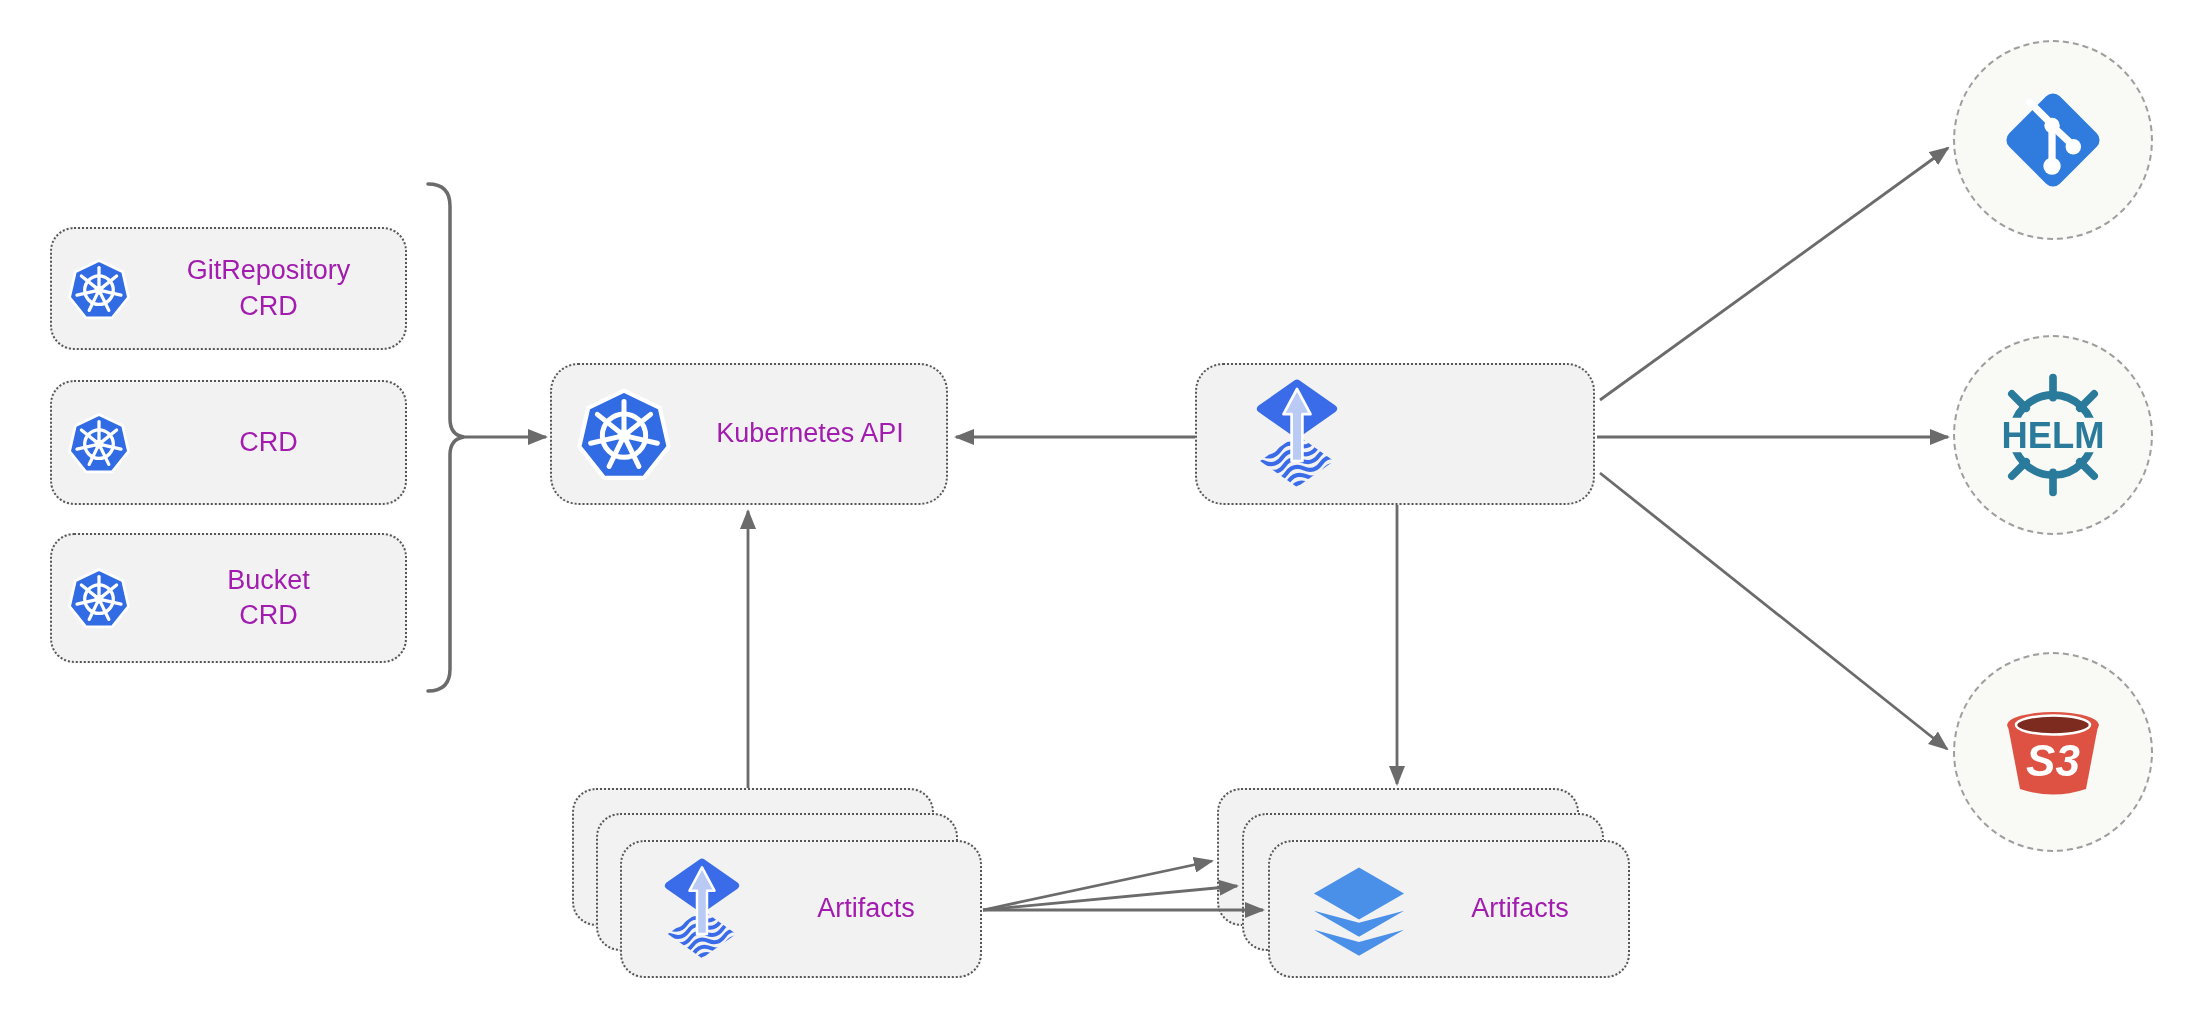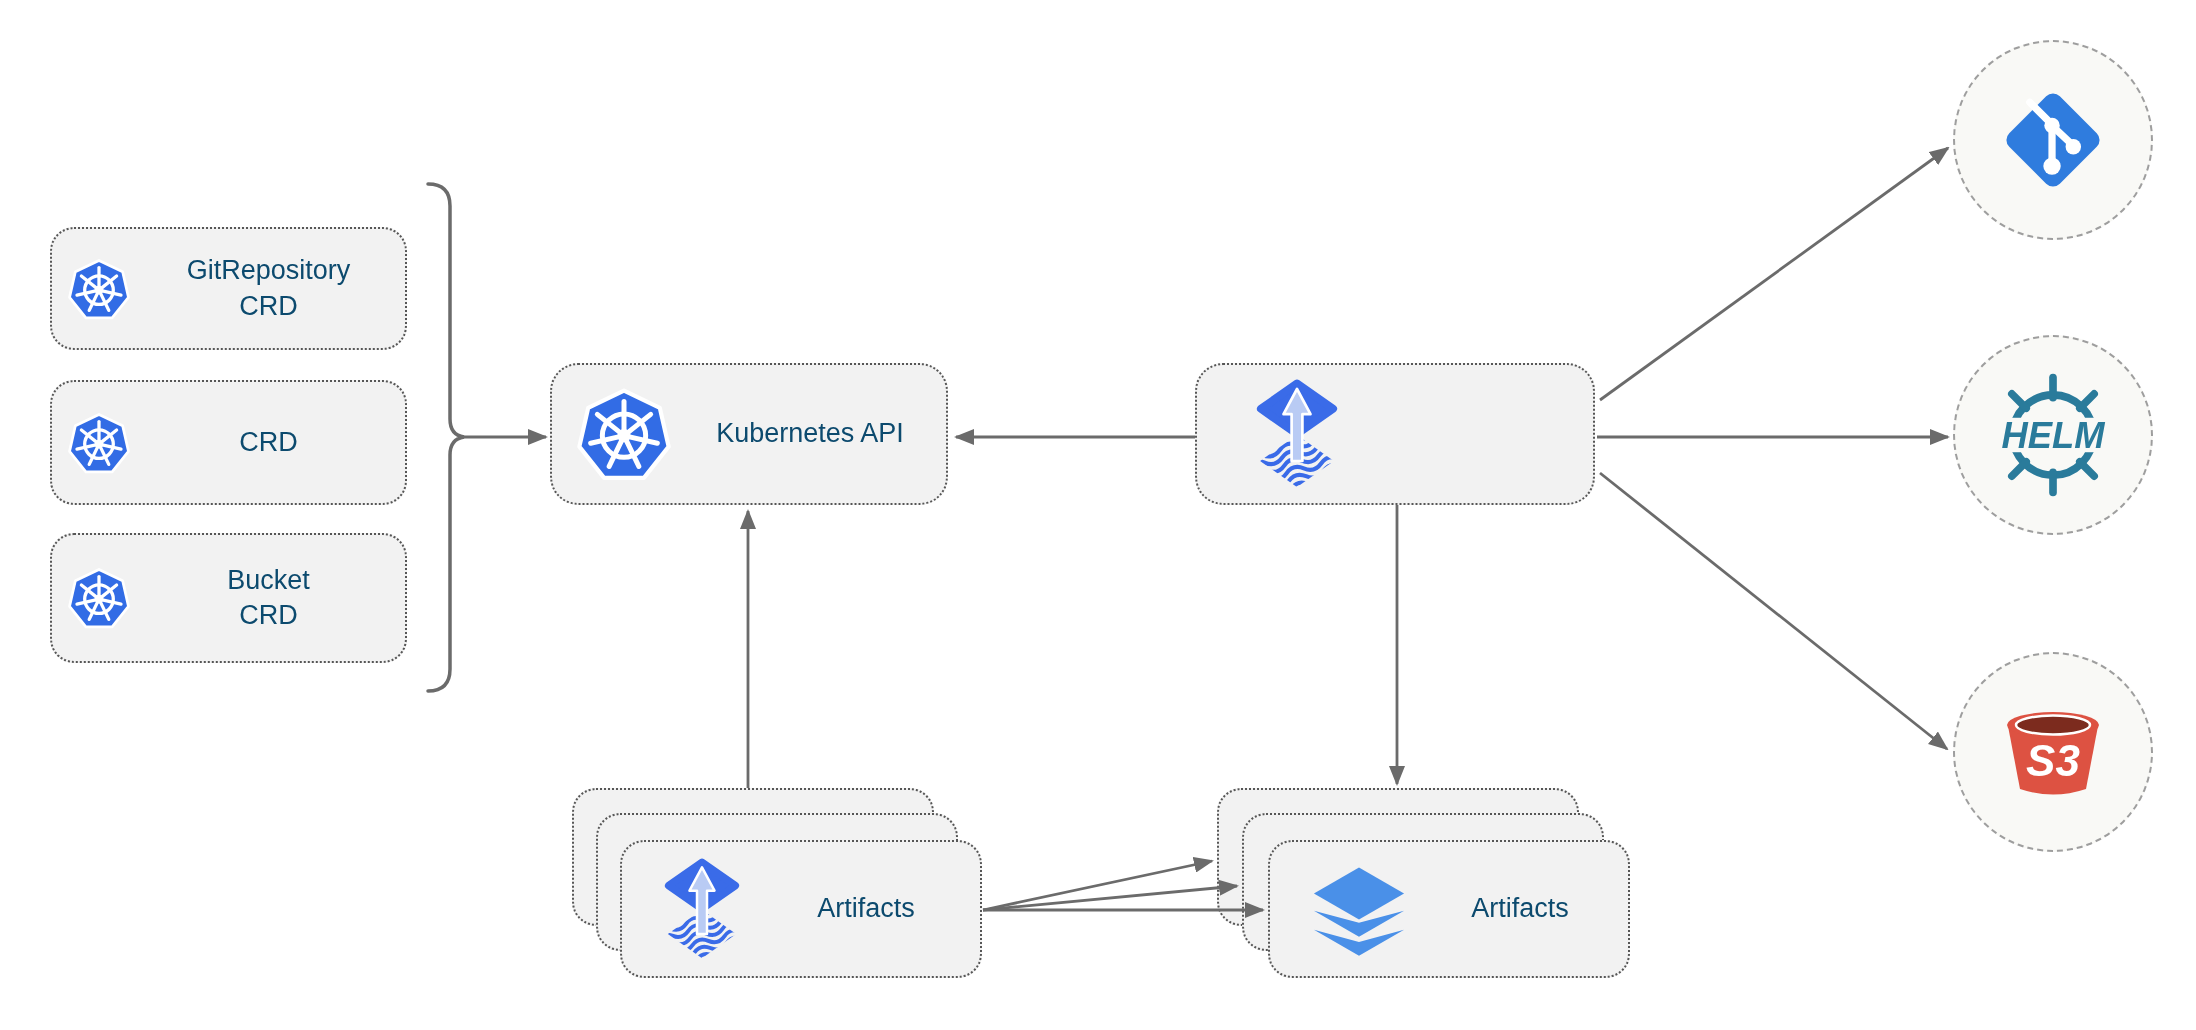--- a/index.html
+++ b/index.html
@@ -12,21 +12,21 @@
     position:absolute;box-sizing:border-box;
     background:#f2f2f2;border:2.5px dotted #565656;border-radius:24px;
     display:flex;align-items:center;
   }
   .ghost{
     position:absolute;box-sizing:border-box;
     background:#f2f2f2;border:2.5px dotted #565656;border-radius:24px;
   }
   .box .icon-wrap{flex:0 0 auto;display:flex;align-items:center;justify-content:center;}
   .box .txt{
-    flex:1 1 auto;text-align:center;font-size:27px;line-height:1.3;color:#0c4a6e;
+    flex:1 1 auto;text-align:center;font-size:27px;line-height:1.3;color:#a21caf;
   }
   .txt-lg{font-size:29px;}
   .circle{
     position:absolute;box-sizing:border-box;width:200px;height:200px;
     background:#f9f9f6;border:2.5px dashed #9e9e9e;border-radius:50%;
     display:flex;align-items:center;justify-content:center;
   }
   svg.connectors{position:absolute;left:0;top:0;z-index:10;pointer-events:none;}
   .node{z-index:2;}
 </style>
@@ -226,21 +226,21 @@
         <g fill="#ffffff">
           <circle cx="59" cy="45" r="8"></circle>
           <circle cx="81" cy="67" r="8"></circle>
           <circle cx="59" cy="87" r="9"></circle>
         </g>
       </svg>
     </span>
   </div>
 
   <div class="circle node" style="left:1953px;top:335px;">
-    <span style="display:flex;font-style:italic;">
+    <span style="display:flex;">
       <svg width="134" height="134" viewBox="0 0 140 140">
         <circle cx="70" cy="70" r="42" fill="none" stroke="#2A7B9B" stroke-width="8"></circle>
         <g stroke="#2A7B9B" stroke-width="8" stroke-linecap="round">
           <line x1="70" y1="31" x2="70" y2="10"></line>
           <line x1="42" y1="42" x2="27" y2="27"></line>
           <line x1="98" y1="42" x2="113" y2="27"></line>
           <line x1="70" y1="109" x2="70" y2="130"></line>
           <line x1="42" y1="98" x2="27" y2="113"></line>
           <line x1="98" y1="98" x2="113" y2="113"></line>
         </g>

